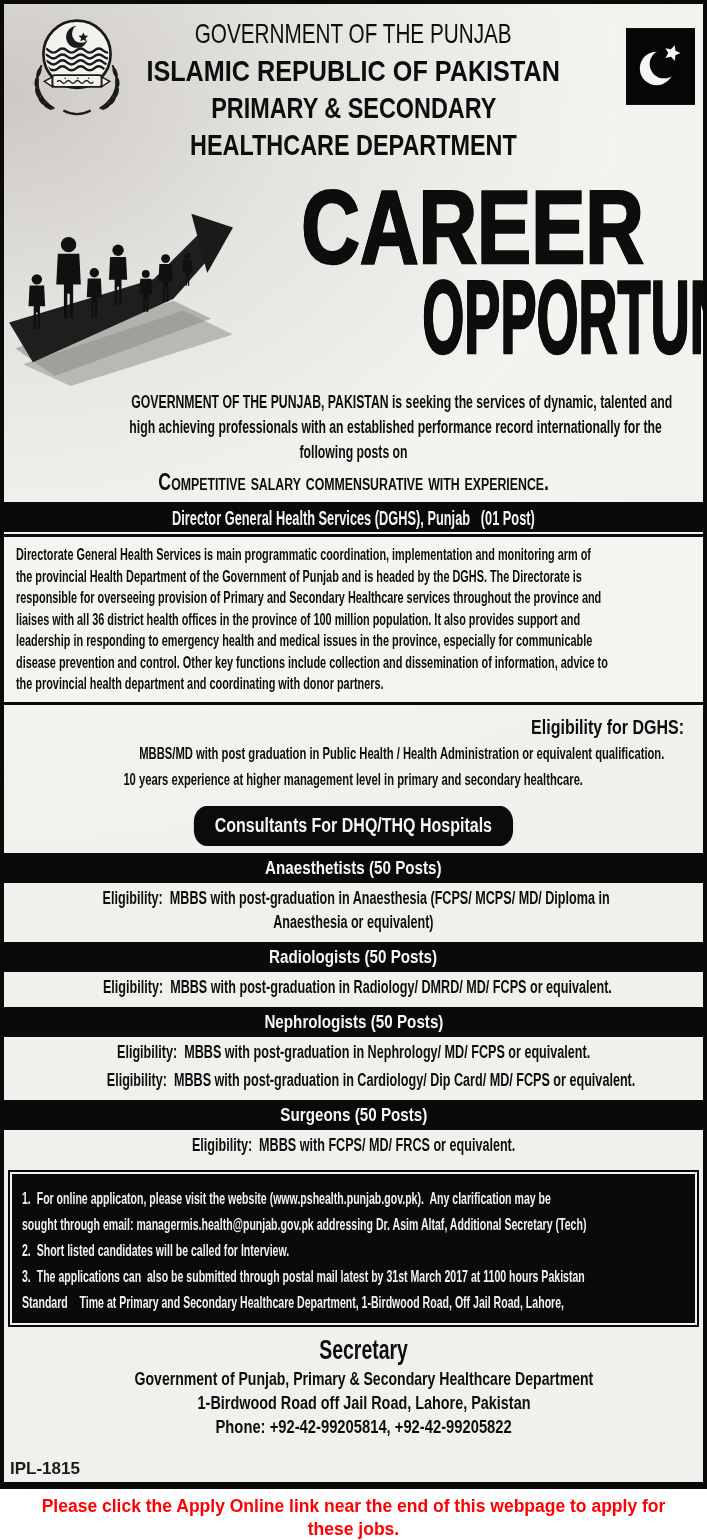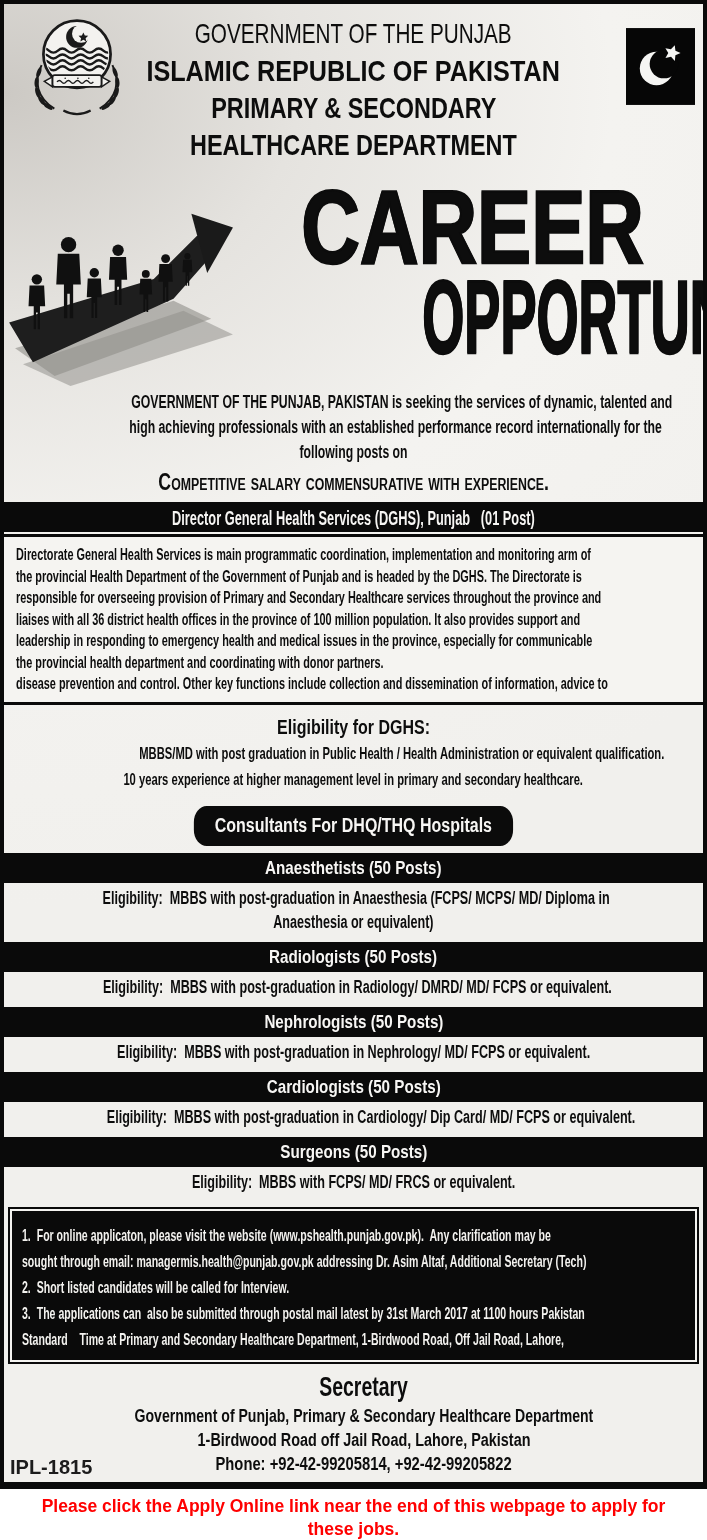--- a/index.html
+++ b/index.html
@@ -35,42 +35,42 @@
   .i-line{line-height:25px;}
   .salary{margin-top:4px;text-align:center;font-weight:bold;font-size:23px;line-height:26px;font-variant:small-caps;}
   
   .bar{background:#0a0a0a;color:#f7f6f4;text-align:center;font-weight:bold;}
   .bar-dghs{margin-top:7px;height:30px;line-height:32px;font-size:20px;}
   
   .desc{margin-top:2px;border-top:3px solid #0a0a0a;border-bottom:3px solid #0a0a0a;
         padding:7px 12px;background:#f5f4f1;text-align:left;}
   .d-line{line-height:21.5px;font-size:16px;font-weight:bold;}
   
-  .elig-h{margin-top:9px;text-align:center;font-weight:bold;font-size:20px;line-height:27px;}
+  .elig-h{margin-top:9px;text-align:right;font-weight:bold;font-size:20px;line-height:27px;}
   .e-line{text-align:center;font-weight:bold;font-size:17px;line-height:26px;}
   
   .pill-wrap{margin-top:13px;height:40px;text-align:center;}
   .pill{display:inline-block;background:#0b0b0b;color:#f7f6f4;font-weight:bold;font-size:20px;
         line-height:24px;padding:7px 26px 9px;border-radius:16px;transform:scaleX(.8);}
   
   .post-bar{margin-top:7px;height:30px;line-height:30px;font-size:19px;}
   .p-elig{padding:3px 0 1px;text-align:center;font-weight:bold;font-size:17.5px;}
   .pe-line{line-height:24px;}
   
   .notes{margin:12px 4px 0;background:#0a0a0a;color:#f3f2ef;border:2px solid #0a0a0a;
          box-shadow:inset 0 0 0 2px #f4f3f0;padding:13px 12px 10px;text-align:left;overflow:hidden;}
   .n-line{line-height:26px;font-size:16.5px;font-weight:bold;}
   .n-line b{font-weight:bold;}
   
   .footer{margin-top:8px;text-align:center;padding-left:21px;}
   .f-sec{font-size:27px;font-weight:bold;line-height:31px;}
   .f-org{font-size:19px;font-weight:bold;line-height:26px;}
   .f-addr{font-size:18px;font-weight:bold;line-height:23px;}
   .f-phone{font-size:18px;font-weight:bold;line-height:24px;}
-  .ipl{position:absolute;left:6px;bottom:3px;font-size:20px;font-weight:bold;color:#1c1c1c;}
+  .ipl{position:absolute;left:6px;bottom:3px;font-size:17px;font-weight:bold;color:#1c1c1c;}
   
   .web-note{margin:6px auto 16px;width:632px;text-align:center;color:#ff0000;
             font-weight:bold;font-size:17.5px;line-height:23px;}
 </style>
 </head>
 <body>
 
 <div class="page">
   <div class="ad">
 
@@ -162,22 +162,22 @@
     <div class="salary"><span class="sx sx77">Competitive salary commensurative with experience.</span></div>
 
     <div class="bar bar-dghs"><span class="sx sx64">Director General Health Services (DGHS), Punjab&nbsp;&nbsp; (01 Post)</span></div>
 
     <div class="desc">
       <div class="d-line"><span class="sx sx68 ol">Directorate General Health Services is main programmatic coordination, implementation and monitoring arm of</span></div>
       <div class="d-line"><span class="sx sx68 ol">the provincial Health Department of the Government of Punjab and is headed by the DGHS. The Directorate is</span></div>
       <div class="d-line"><span class="sx sx68 ol">responsible for overseeing provision of Primary and Secondary Healthcare services throughout the province and</span></div>
       <div class="d-line"><span class="sx sx68 ol">liaises with all 36 district health offices in the province of 100 million population. It also provides support and</span></div>
       <div class="d-line"><span class="sx sx68 ol">leadership in responding to emergency health and medical issues in the province, especially for communicable</span></div>
+      <div class="d-line"><span class="sx sx68 ol">disease prevention and control. Other key functions include collection and dissemination of information, advice to</span></div>
       <div class="d-line"><span class="sx sx68 ol">the provincial health department and coordinating with donor partners.</span></div>
-      <div class="d-line"><span class="sx sx68 ol">disease prevention and control. Other key functions include collection and dissemination of information, advice to</span></div>
     </div>
 
     <div class="elig-h"><span class="sx sx80">Eligibility for DGHS:</span></div>
     <div class="e-line"><span class="sx sx66">MBBS/MD with post graduation in Public Health / Health Administration or equivalent qualification.</span></div>
     <div class="e-line"><span class="sx sx66">10 years experience at higher management level in primary and secondary healthcare.</span></div>
 
     <div class="pill-wrap">
       <div class="pill"><span>Consultants For DHQ/THQ Hospitals</span></div>
     </div>
 
@@ -190,21 +190,20 @@
     <div class="bar post-bar"><span class="sx sx80">Radiologists (50 Posts)</span></div>
     <div class="p-elig">
       <div class="pe-line"><span class="sx sx72">Eligibility:&nbsp; MBBS with post-graduation in Radiology/ DMRD/ MD/ FCPS or equivalent.</span></div>
     </div>
 
     <div class="bar post-bar"><span class="sx sx80">Nephrologists (50 Posts)</span></div>
     <div class="p-elig">
       <div class="pe-line"><span class="sx sx72">Eligibility:&nbsp; MBBS with post-graduation in Nephrology/ MD/ FCPS or equivalent.</span></div>
     </div>
 
-    <div class="bar post-bar"><span class="sx sx80">Cardiologists (50 Posts)</span></div>
     <div class="p-elig">
       <div class="pe-line"><span class="sx sx72">Eligibility:&nbsp; MBBS with post-graduation in Cardiology/ Dip Card/ MD/ FCPS or equivalent.</span></div>
     </div>
 
     <div class="bar post-bar"><span class="sx sx80">Surgeons (50 Posts)</span></div>
     <div class="p-elig">
       <div class="pe-line"><span class="sx sx72">Eligibility:&nbsp; MBBS with FCPS/ MD/ FRCS or equivalent.</span></div>
     </div>
 
     <div class="notes">

